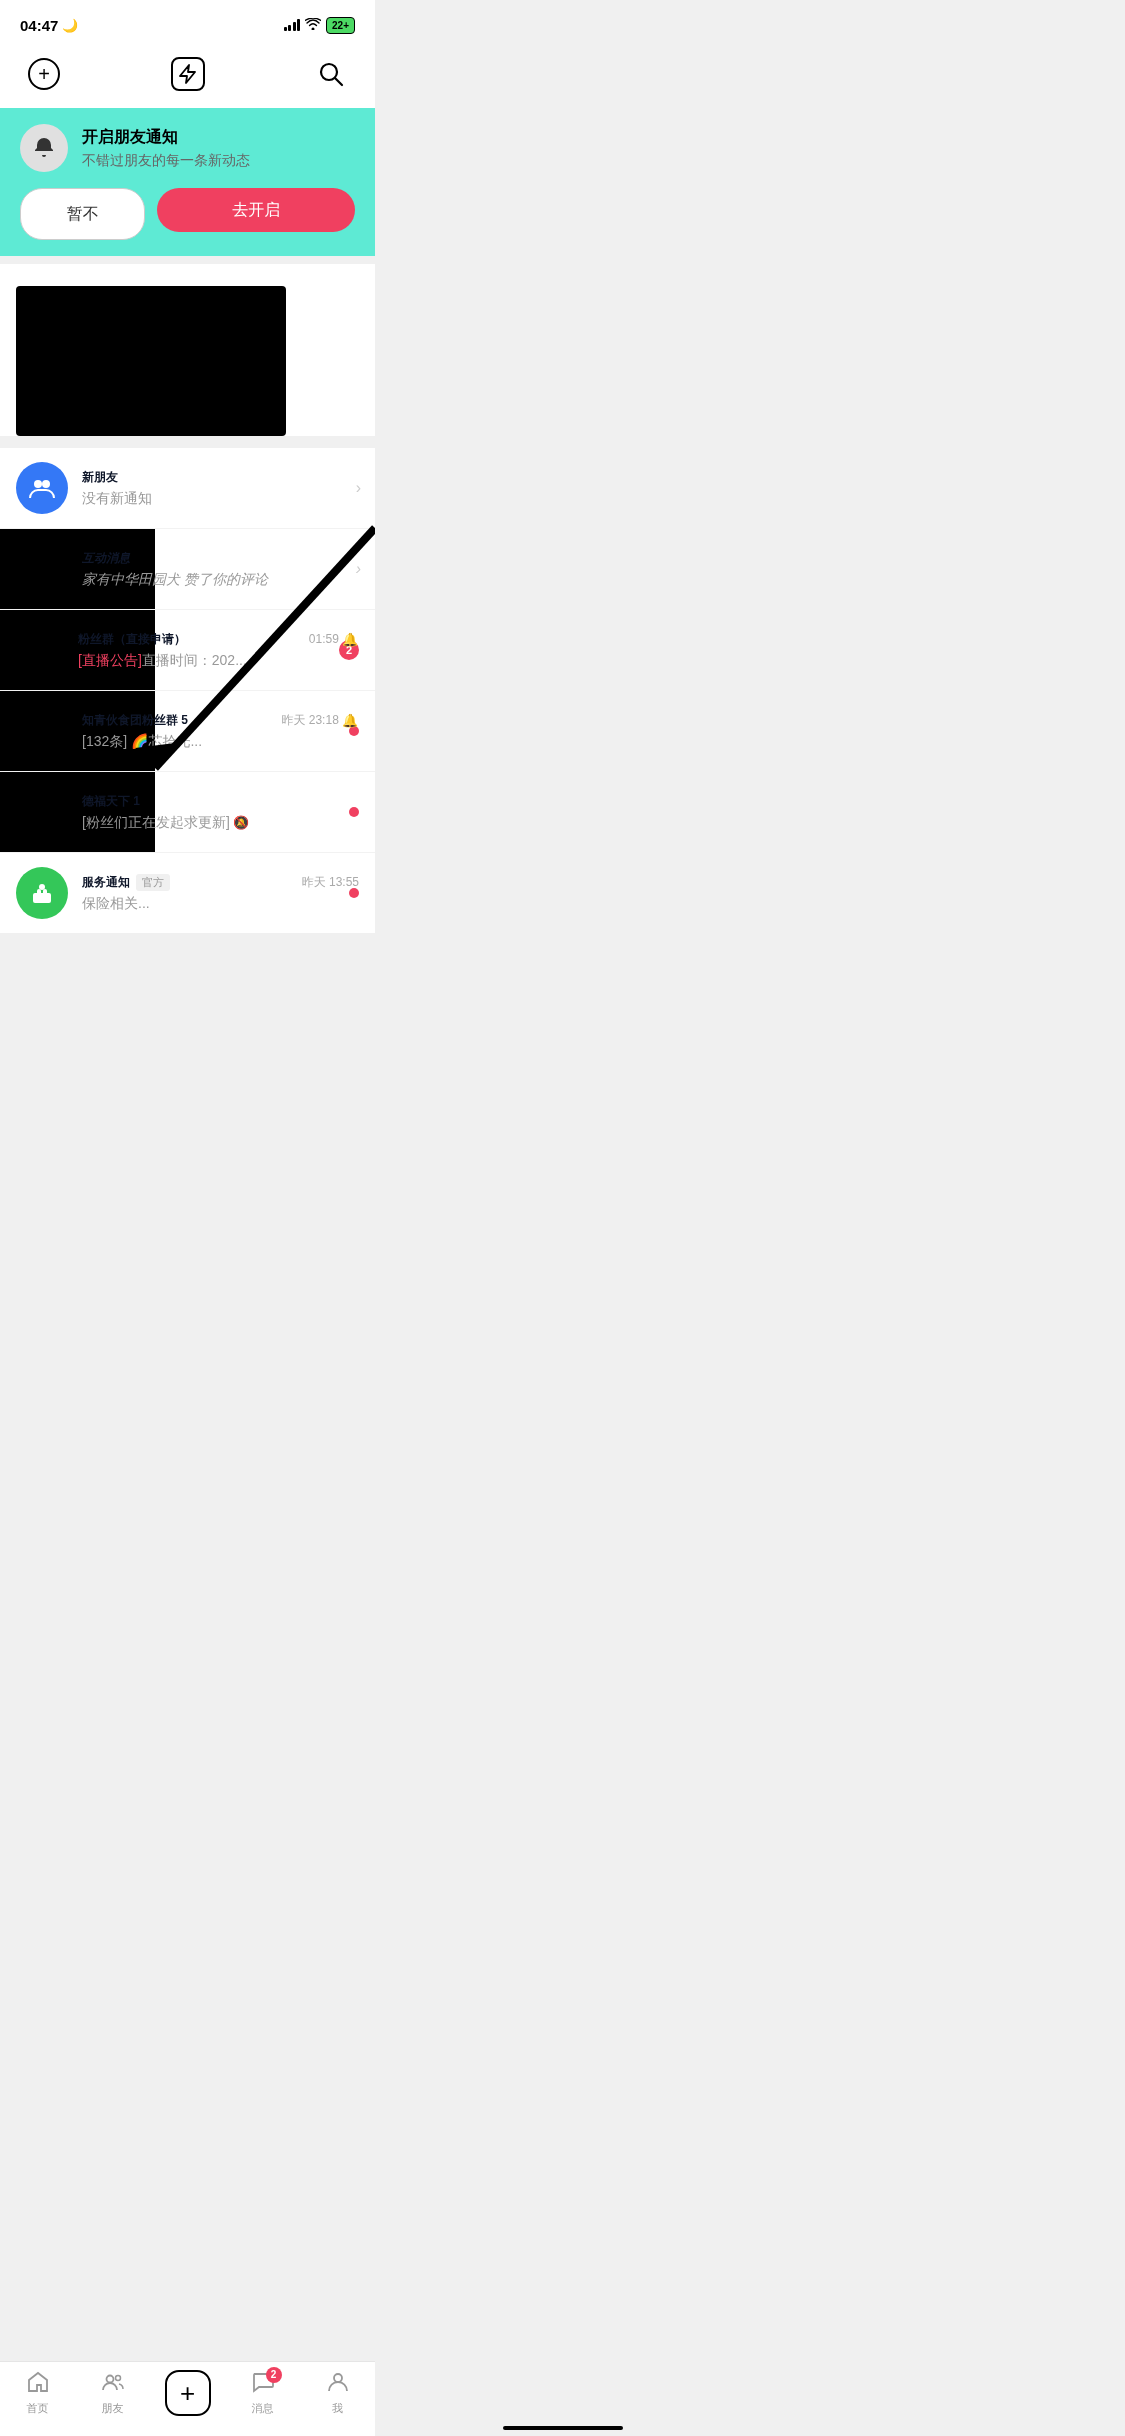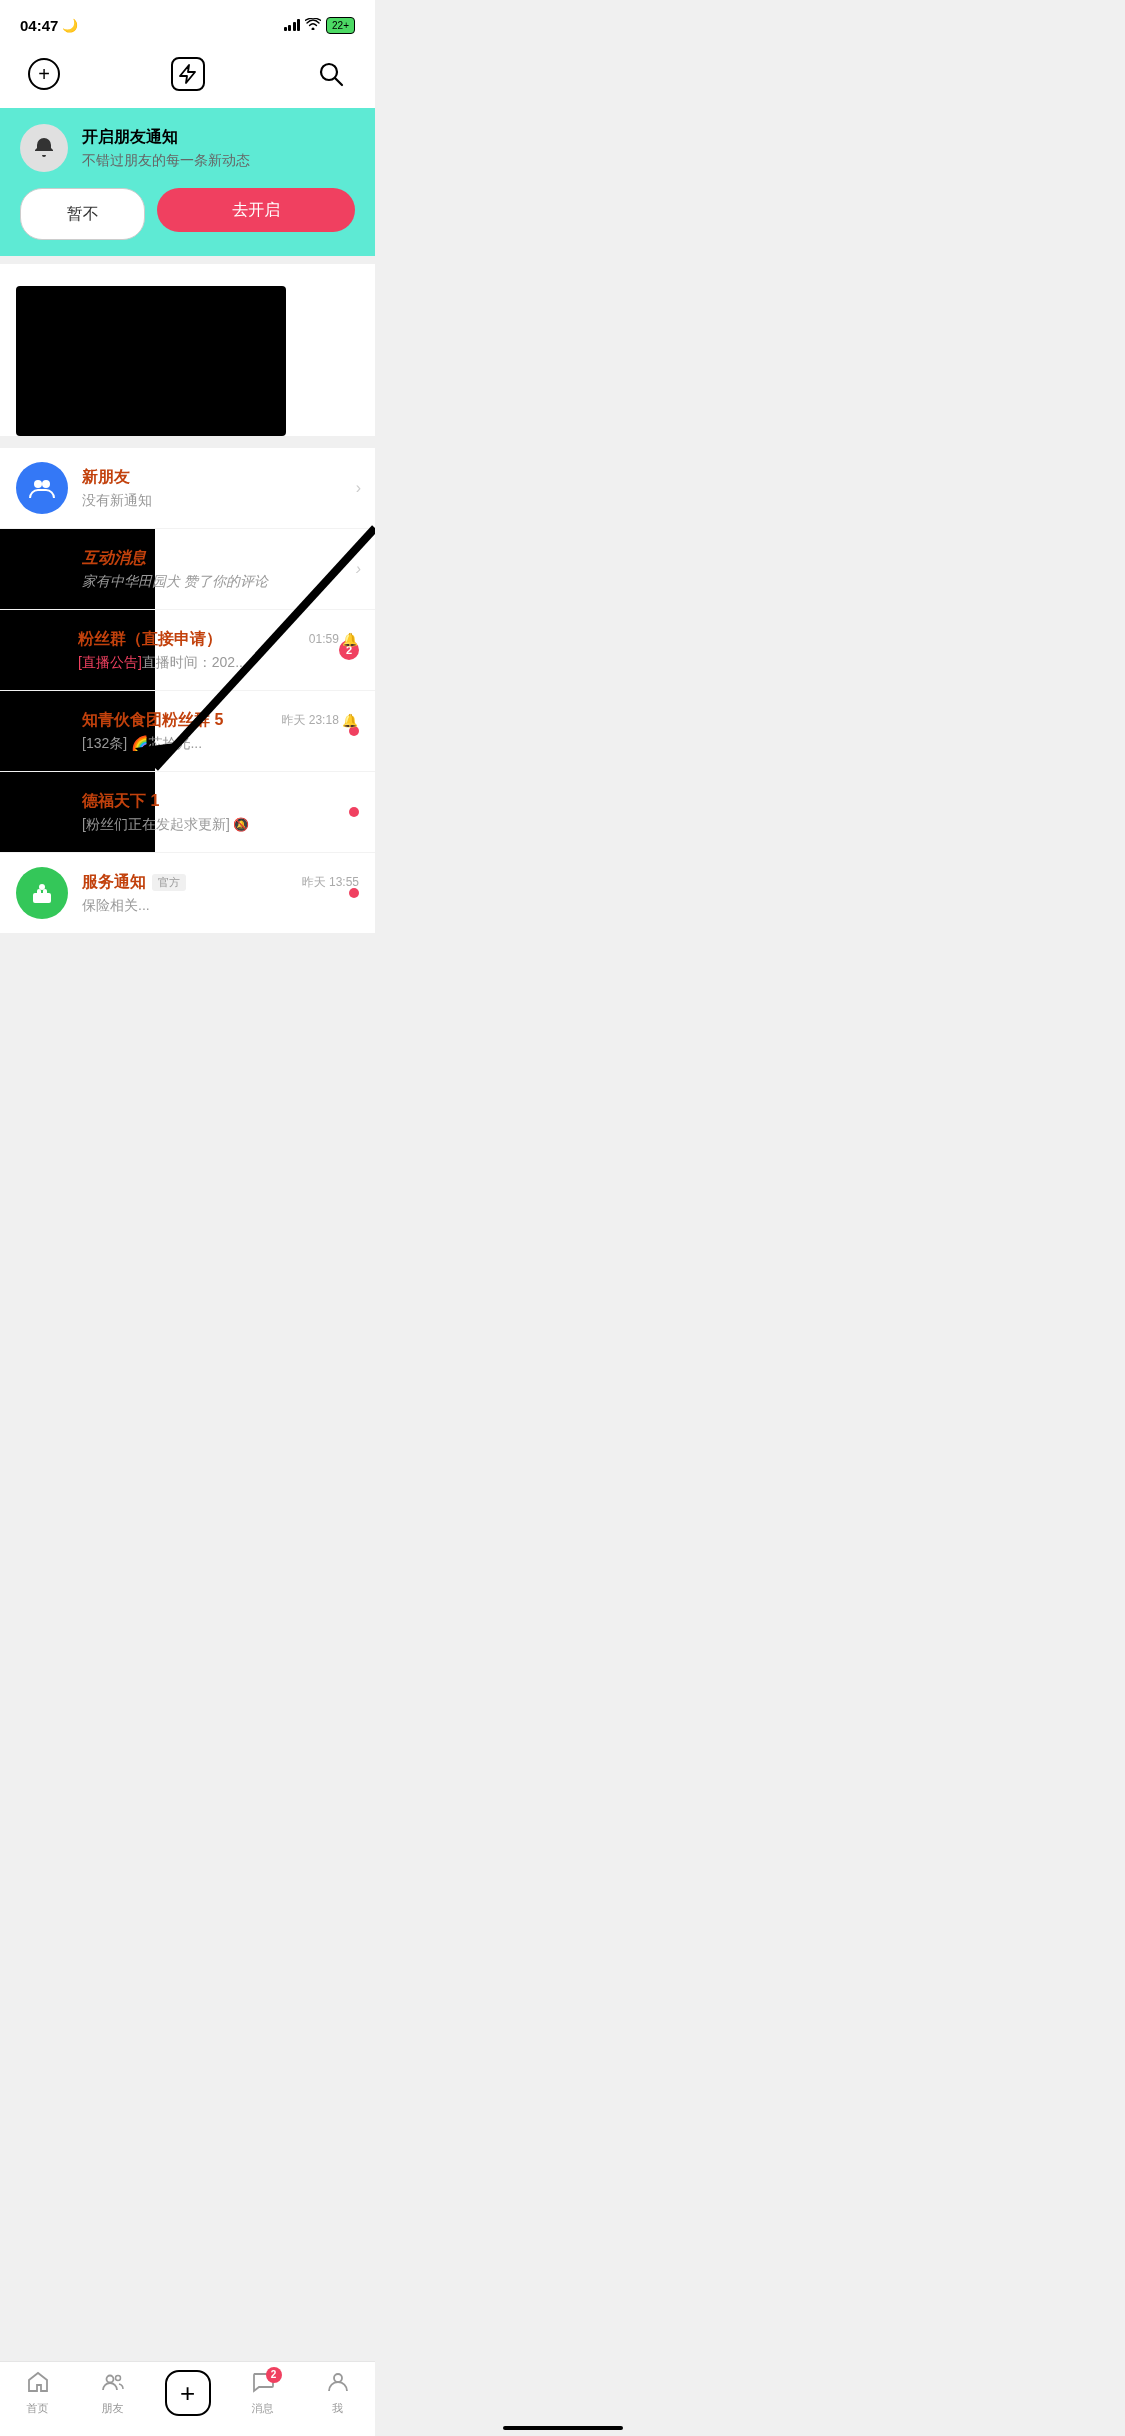--- a/index.html
+++ b/index.html
@@ -45,21 +45,21 @@
     .signal-bar {
       width: 3px;
       background: #000;
       border-radius: 1px;
     }
     .wifi-icon { font-size: 13px; color: #000; }
     .battery-badge {
       background: #4cd964;
       color: #000;
       font-size: 10px;
-      font-weight: 400;
+      font-weight: 700;
       padding: 2px 5px;
       border-radius: 4px;
       border: 1.5px solid #000;
     }
 
     
     .top-nav {
       background: #fff;
       display: flex;
       justify-content: space-between;
@@ -230,23 +230,23 @@
       flex: 1;
       overflow: hidden;
     }
     .message-title-row {
       display: flex;
       justify-content: space-between;
       align-items: center;
       margin-bottom: 4px;
     }
     .message-title {
-      font-size: 16px;
+      font-size: 12px;
       font-weight: 600;
-      color: #c2410c;
+      color: #0f172a;
     }
     .message-time {
       font-size: 12px;
       color: #aaa;
       margin-left: 8px;
       white-space: nowrap;
       display: flex;
       align-items: center;
       gap: 4px;
     }

